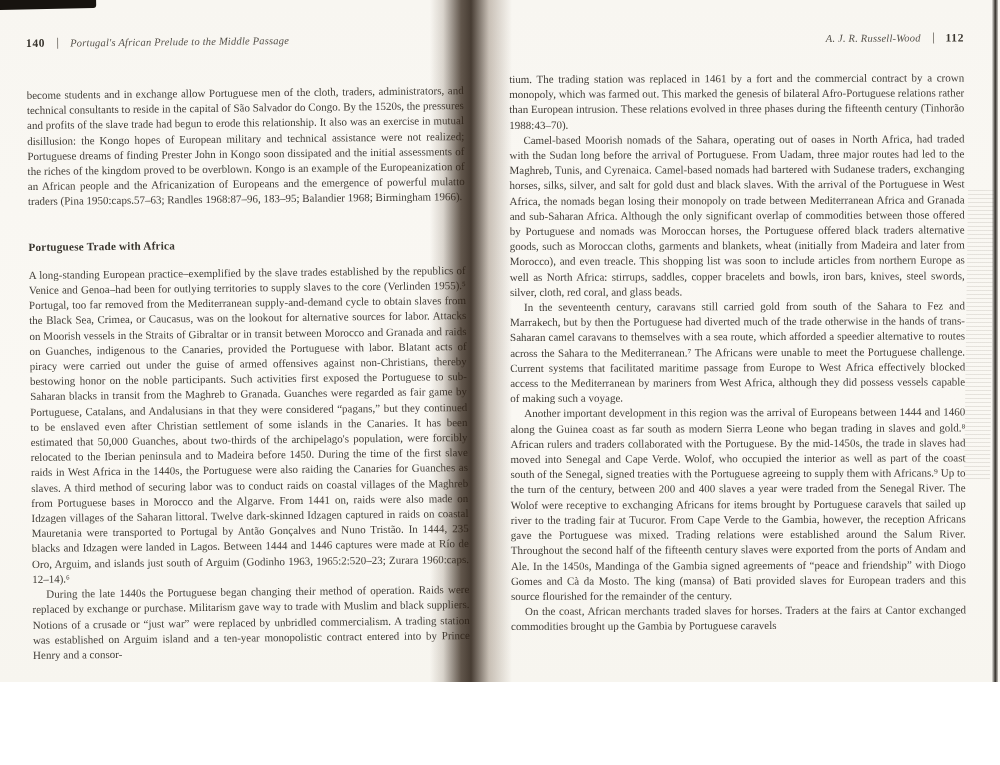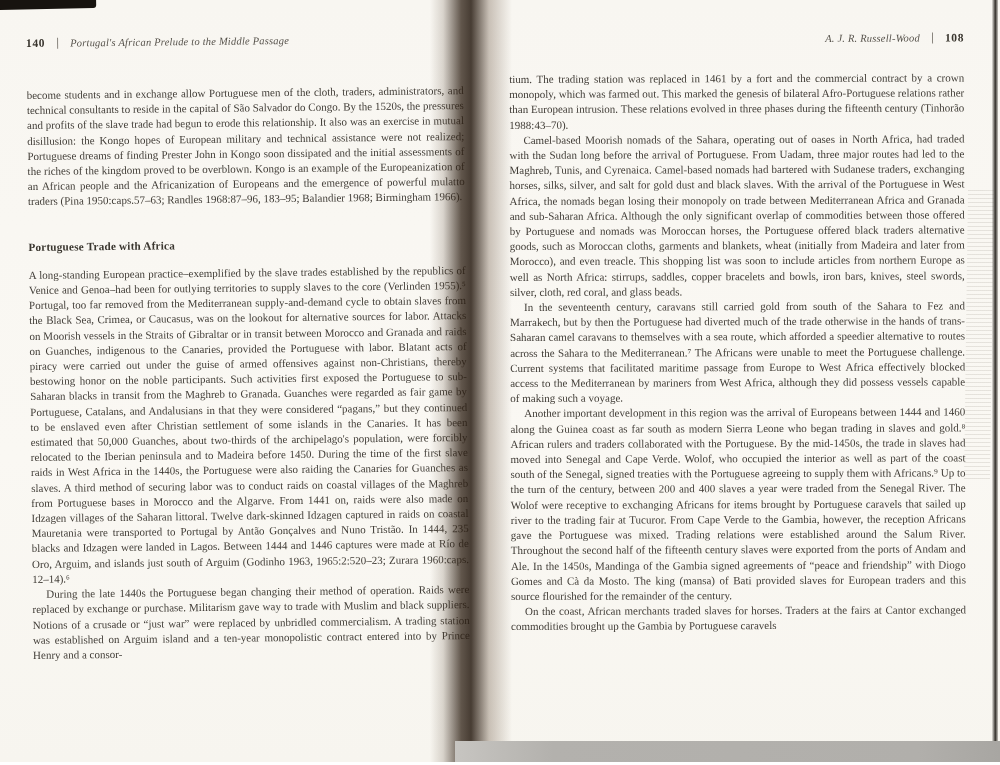--- a/index.html
+++ b/index.html
@@ -1,21 +1,21 @@
 <!DOCTYPE html>
 <html><head>
 <meta charset="utf-8">
 <style>
   html, body { margin:0; padding:0; }
   body {
     width:1000px; height:765px; overflow:hidden; background:#ffffff;
     font-family:"Liberation Serif","DejaVu Serif",serif;
   }
   .scan {
-    position:relative; width:1000px; height:762px; overflow:hidden;
+    position:relative; width:1000px; height:682px; overflow:hidden;
     background:linear-gradient(180deg,#f8f6f1 0%,#faf8f3 60%,#f7f5ef 100%);
     color:#413d37;
   }
   .page { position:absolute; }
   .left-page  { left:26px;  top:36px; width:437px; transform:rotate(-0.65deg); transform-origin:0 0; }
   .right-page { left:509px; top:32px; width:455px; transform:rotate(-0.2deg);  transform-origin:0 0; }
 
   .running-head {
     display:flex; align-items:center; height:14px;
     font-size:10.5px; color:#56524b;
@@ -80,21 +80,21 @@
       <h2 class="section-heading">Portuguese Trade with Africa</h2>
       <p class="para">A long-standing European practice–exemplified by the slave trades established by the republics of Venice and Genoa–had been for outlying territories to supply slaves to the core (Verlinden 1955).⁵ Portugal, too far removed from the Mediterranean supply-and-demand cycle to obtain slaves from the Black Sea, Crimea, or Caucasus, was on the lookout for alternative sources for labor. Attacks on Moorish vessels in the Straits of Gibraltar or in transit between Morocco and Granada and raids on Guanches, indigenous to the Canaries, provided the Portuguese with labor. Blatant acts of piracy were carried out under the guise of armed offensives against non-Christians, thereby bestowing honor on the noble participants. Such activities first exposed the Portuguese to sub-Saharan blacks in transit from the Maghreb to Granada. Guanches were regarded as fair game by Portuguese, Catalans, and Andalusians in that they were considered “pagans,” but they continued to be enslaved even after Christian settlement of some islands in the Canaries. It has been estimated that 50,000 Guanches, about two-thirds of the archipelago's population, were forcibly relocated to the Iberian peninsula and to Madeira before 1450. During the time of the first slave raids in West Africa in the 1440s, the Portuguese were also raiding the Canaries for Guanches as slaves. A third method of securing labor was to conduct raids on coastal villages of the Maghreb from Portuguese bases in Morocco and the Algarve. From 1441 on, raids were also made on Idzagen villages of the Saharan littoral. Twelve dark-skinned Idzagen captured in raids on coastal Mauretania were transported to Portugal by Antão Gonçalves and Nuno Tristão. In 1444, 235 blacks and Idzagen were landed in Lagos. Between 1444 and 1446 captures were made at Río de Oro, Arguim, and islands just south of Arguim (Godinho 1963, 1965:2:520–23; Zurara 1960:caps. 12–14).⁶</p>
       <p class="para indent">During the late 1440s the Portuguese began changing their method of operation. Raids were replaced by exchange or purchase. Militarism gave way to trade with Muslim and black suppliers. Notions of a crusade or “just war” were replaced by unbridled commercialism. A trading station was established on Arguim island and a ten-year monopolistic contract entered into by Prince Henry and a consor-</p>
     </div>
   </div>
 
   <div class="page right-page">
     <div class="running-head">
       <span class="running-author">A. J. R. Russell-Wood</span>
       <span class="rh-divider"></span>
-      <span class="pagenum">108</span>
+      <span class="pagenum">112</span>
     </div>
     <div class="body-text">
       <p class="para">tium. The trading station was replaced in 1461 by a fort and the commercial contract by a crown monopoly, which was farmed out. This marked the genesis of bilateral Afro-Portuguese relations rather than European intrusion. These relations evolved in three phases during the fifteenth century (Tinhorão 1988:43–70).</p>
       <p class="para indent">Camel-based Moorish nomads of the Sahara, operating out of oases in North Africa, had traded with the Sudan long before the arrival of Portuguese. From Uadam, three major routes had led to the Maghreb, Tunis, and Cyrenaica. Camel-based nomads had bartered with Sudanese traders, exchanging horses, silks, silver, and salt for gold dust and black slaves. With the arrival of the Portuguese in West Africa, the nomads began losing their monopoly on trade between Mediterranean Africa and Granada and sub-Saharan Africa. Although the only significant overlap of commodities between those offered by Portuguese and nomads was Moroccan horses, the Portuguese offered black traders alternative goods, such as Moroccan cloths, garments and blankets, wheat (initially from Madeira and later from Morocco), and even treacle. This shopping list was soon to include articles from northern Europe as well as North Africa: stirrups, saddles, copper bracelets and bowls, iron bars, knives, steel swords, silver, cloth, red coral, and glass beads.</p>
       <p class="para indent">In the seventeenth century, caravans still carried gold from south of the Sahara to Fez and Marrakech, but by then the Portuguese had diverted much of the trade otherwise in the hands of trans-Saharan camel caravans to themselves with a sea route, which afforded a speedier alternative to routes across the Sahara to the Mediterranean.⁷ The Africans were unable to meet the Portuguese challenge. Current systems that facilitated maritime passage from Europe to West Africa effectively blocked access to the Mediterranean by mariners from West Africa, although they did possess vessels capable of making such a voyage.</p>
       <p class="para indent">Another important development in this region was the arrival of Europeans between 1444 and 1460 along the Guinea coast as far south as modern Sierra Leone who began trading in slaves and gold.⁸ African rulers and traders collaborated with the Portuguese. By the mid-1450s, the trade in slaves had moved into Senegal and Cape Verde. Wolof, who occupied the interior as well as part of the coast south of the Senegal, signed treaties with the Portuguese agreeing to supply them with Africans.⁹ Up to the turn of the century, between 200 and 400 slaves a year were traded from the Senegal River. The Wolof were receptive to exchanging Africans for items brought by Portuguese caravels that sailed up river to the trading fair at Tucuror. From Cape Verde to the Gambia, however, the reception Africans gave the Portuguese was mixed. Trading relations were established around the Salum River. Throughout the second half of the fifteenth century slaves were exported from the ports of Andam and Ale. In the 1450s, Mandinga of the Gambia signed agreements of “peace and friendship” with Diogo Gomes and Cà da Mosto. The king (mansa) of Bati provided slaves for European traders and this source flourished for the remainder of the century.</p>
       <p class="para indent">On the coast, African merchants traded slaves for horses. Traders at the fairs at Cantor exchanged commodities brought up the Gambia by Portuguese caravels</p>
     </div>
   </div>
 

